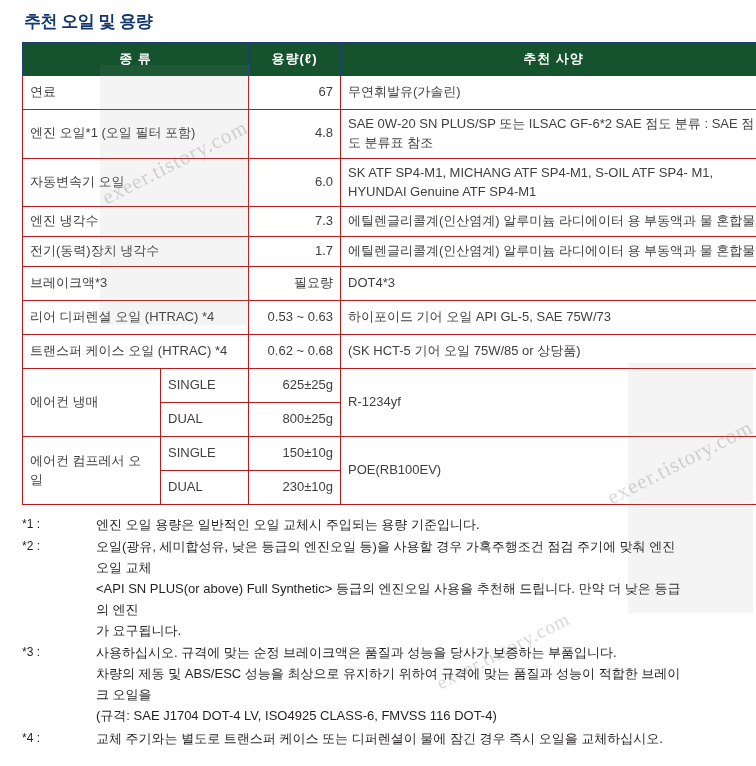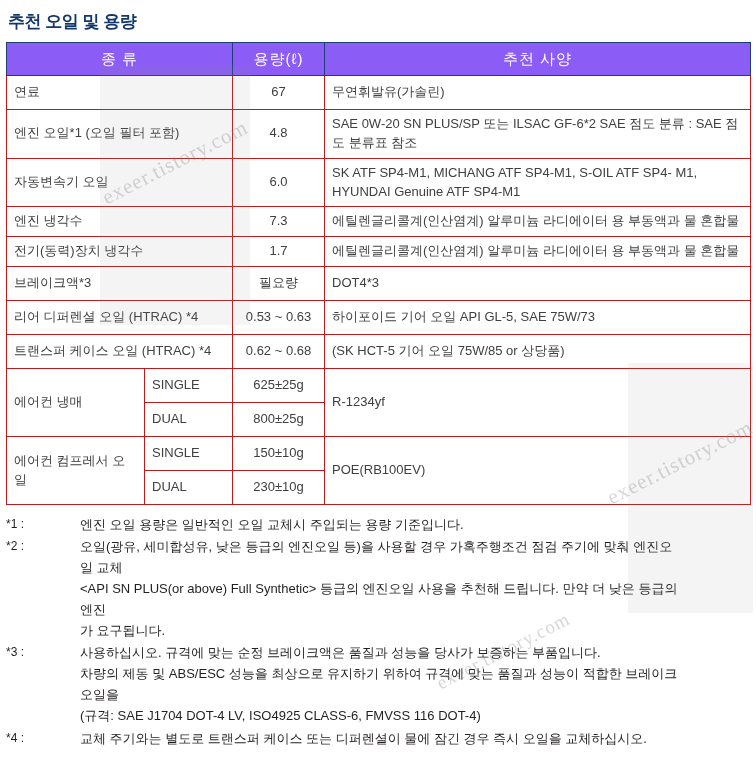--- a/index.html
+++ b/index.html
@@ -13,52 +13,52 @@
     font-family: "Liberation Sans", sans-serif;
     color: #231f20;
     position: relative;
     overflow: hidden;
   }
   .page {
     position: relative;
     width: 688px;
     height: 766px;
     box-sizing: border-box;
-    padding: 8px 6px 0 6px;
+    padding: 8px 6px 0 22px;
   }
   .title {
     font-size: 17px;
     font-weight: bold;
     color: #14386b;
     letter-spacing: -0.5px;
     margin: 2px 0 9px 2px;
   }
   table.spec {
     width: 744px;
     border-collapse: collapse;
     table-layout: fixed;
     font-size: 13px;
   }
   table.spec th {
-    background: #8b5cf6;
+    background: #14532d;
     color: #ffffff;
-    font-weight: normal;
-    font-size: 15px;
+    font-weight: bold;
+    font-size: 13px;
     height: 30px;
     border: 1px solid #1d3f74;
     letter-spacing: 1px;
   }
   table.spec td {
     border: 1px solid #b91c1c;
     padding: 5px 7px;
     vertical-align: middle;
     line-height: 1.45;
     color: #404040;
   }
-  td.c { text-align: center; }
+  td.c { text-align: right; }
   td.l { text-align: left; }
   .row-h { height: 34px; }
   .nowrapish { white-space: nowrap; }
   .notes {
     margin-top: 9px;
     font-size: 13px;
     line-height: 1.62;
     color: #231f20;
   }
   .note {

